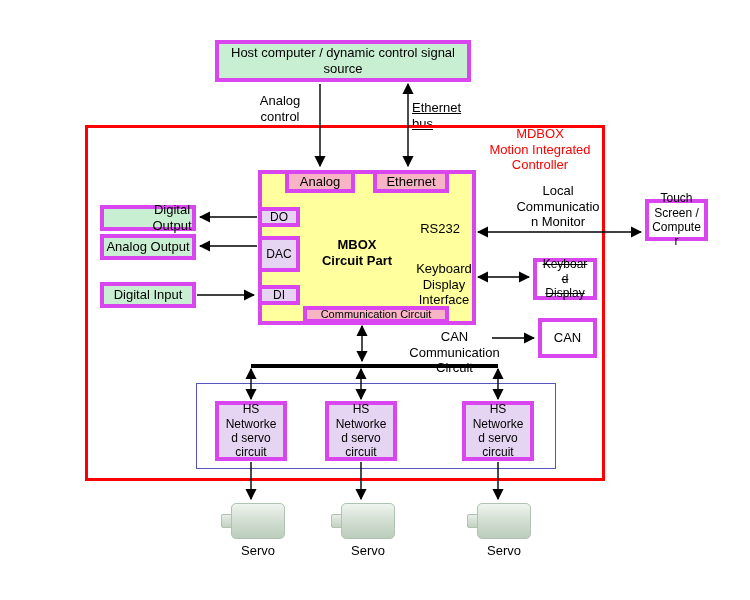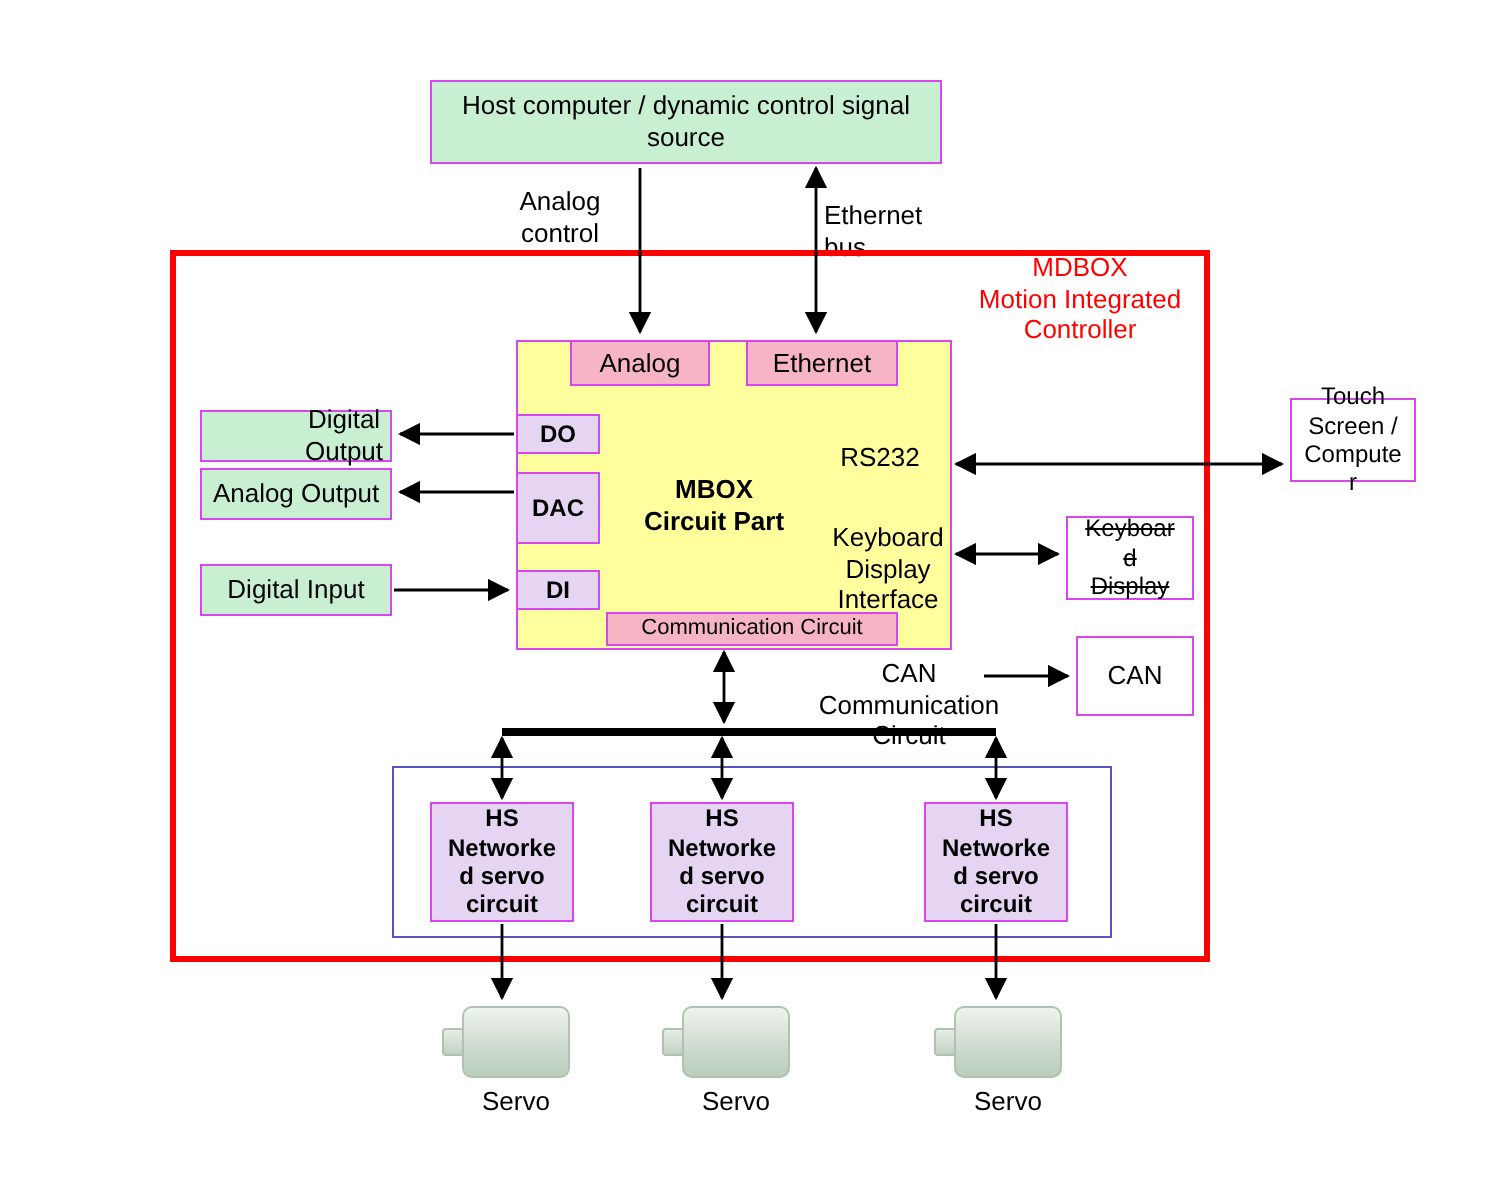--- a/index.html
+++ b/index.html
@@ -1,29 +1,29 @@
 <!DOCTYPE html>
 <html><head>
 <meta charset="utf-8">
 <style>
   html,body{margin:0;padding:0;background:#fff;}
   .canvas{
     position:relative;width:750px;height:600px;background:#ffffff;
     font-family:"Liberation Sans", sans-serif;color:#000;overflow:hidden;
   }
   .box{
-    position:absolute;border:1px solid #d946ef;background:#fff;
+    position:absolute;border:4px solid #d946ef;background:#fff;
     display:flex;align-items:center;justify-content:center;
     text-align:center;white-space:pre-line;font-size:13px;line-height:1.2;
     box-sizing:border-box;
   }
   .green{background:#c9efd2;}
   .yellow{background:#ffff9e;}
   .pink{background:#f6b4c4;}
-  .lav{background:#e6d5f2;font-weight:bold;}
+  .lav{background:#e6d5f2;}
   .lbl{
     position:absolute;white-space:pre-line;text-align:center;
     font-size:13px;line-height:1.2;
   }
   .red-container{
     position:absolute;left:85px;top:125px;width:520px;height:356px;
     border:3px solid #ff0000;box-sizing:border-box;background:transparent;
   }
   .blue-container{
     position:absolute;left:196px;top:383px;width:360px;height:86px;
@@ -49,21 +49,21 @@
 </head>
 <body>
 
 <div class="canvas">
 
   <div class="box green" style="left:215px;top:40px;width:256px;height:42px;">Host computer / dynamic control signal
 source</div>
 
   <div class="lbl" style="left:248px;top:93px;width:64px;">Analog
 control</div>
-  <div class="lbl" style="left:412px;top:100px;width:70px;text-align:left;">Ethernet bus</div>
+  <div class="lbl" style="left:412px;top:100px;width:70px;text-align:left;text-decoration:underline;">Ethernet bus</div>
 
   <div class="red-container"></div>
   <div class="lbl red-text" style="left:460px;top:126px;width:160px;">MDBOX
 Motion Integrated
 Controller</div>
 
   <div class="box yellow" style="left:258px;top:170px;width:218px;height:155px;"></div>
   <div class="box pink" style="left:285px;top:170px;width:70px;height:23px;">Analog</div>
   <div class="box pink" style="left:373px;top:170px;width:76px;height:23px;">Ethernet</div>
   <div class="box lav f12" style="left:258px;top:207px;width:42px;height:20px;">DO</div>
@@ -74,20 +74,23 @@
   <div class="lbl" style="left:410px;top:221px;width:60px;">RS232</div>
   <div class="lbl" style="left:405px;top:261px;width:78px;">Keyboard
 Display
 Interface</div>
   <div class="box pink small" style="left:303px;top:306px;width:146px;height:17px;">Communication Circuit</div>
 
   <div class="box green" style="left:100px;top:205px;width:96px;height:26px;padding-left:48px;">Digital Output</div>
   <div class="box green" style="left:100px;top:282px;width:96px;height:26px;">Digital Input</div>
   <div class="box green" style="left:100px;top:234px;width:96px;height:26px;">Analog Output</div>
 
+  <div class="lbl" style="left:512px;top:183px;width:92px;">Local
+Communicatio
+n Monitor</div>
   <div class="box f12" style="left:645px;top:199px;width:63px;height:42px;">Touch
 Screen /
 Compute
 r</div>
   <div class="box f12 strike" style="left:533px;top:258px;width:64px;height:42px;">Keyboar
 d
 Display</div>
   <div class="box" style="left:538px;top:318px;width:59px;height:40px;">CAN</div>
   <div class="lbl" style="left:402px;top:329px;width:105px;">CAN
 Communication

